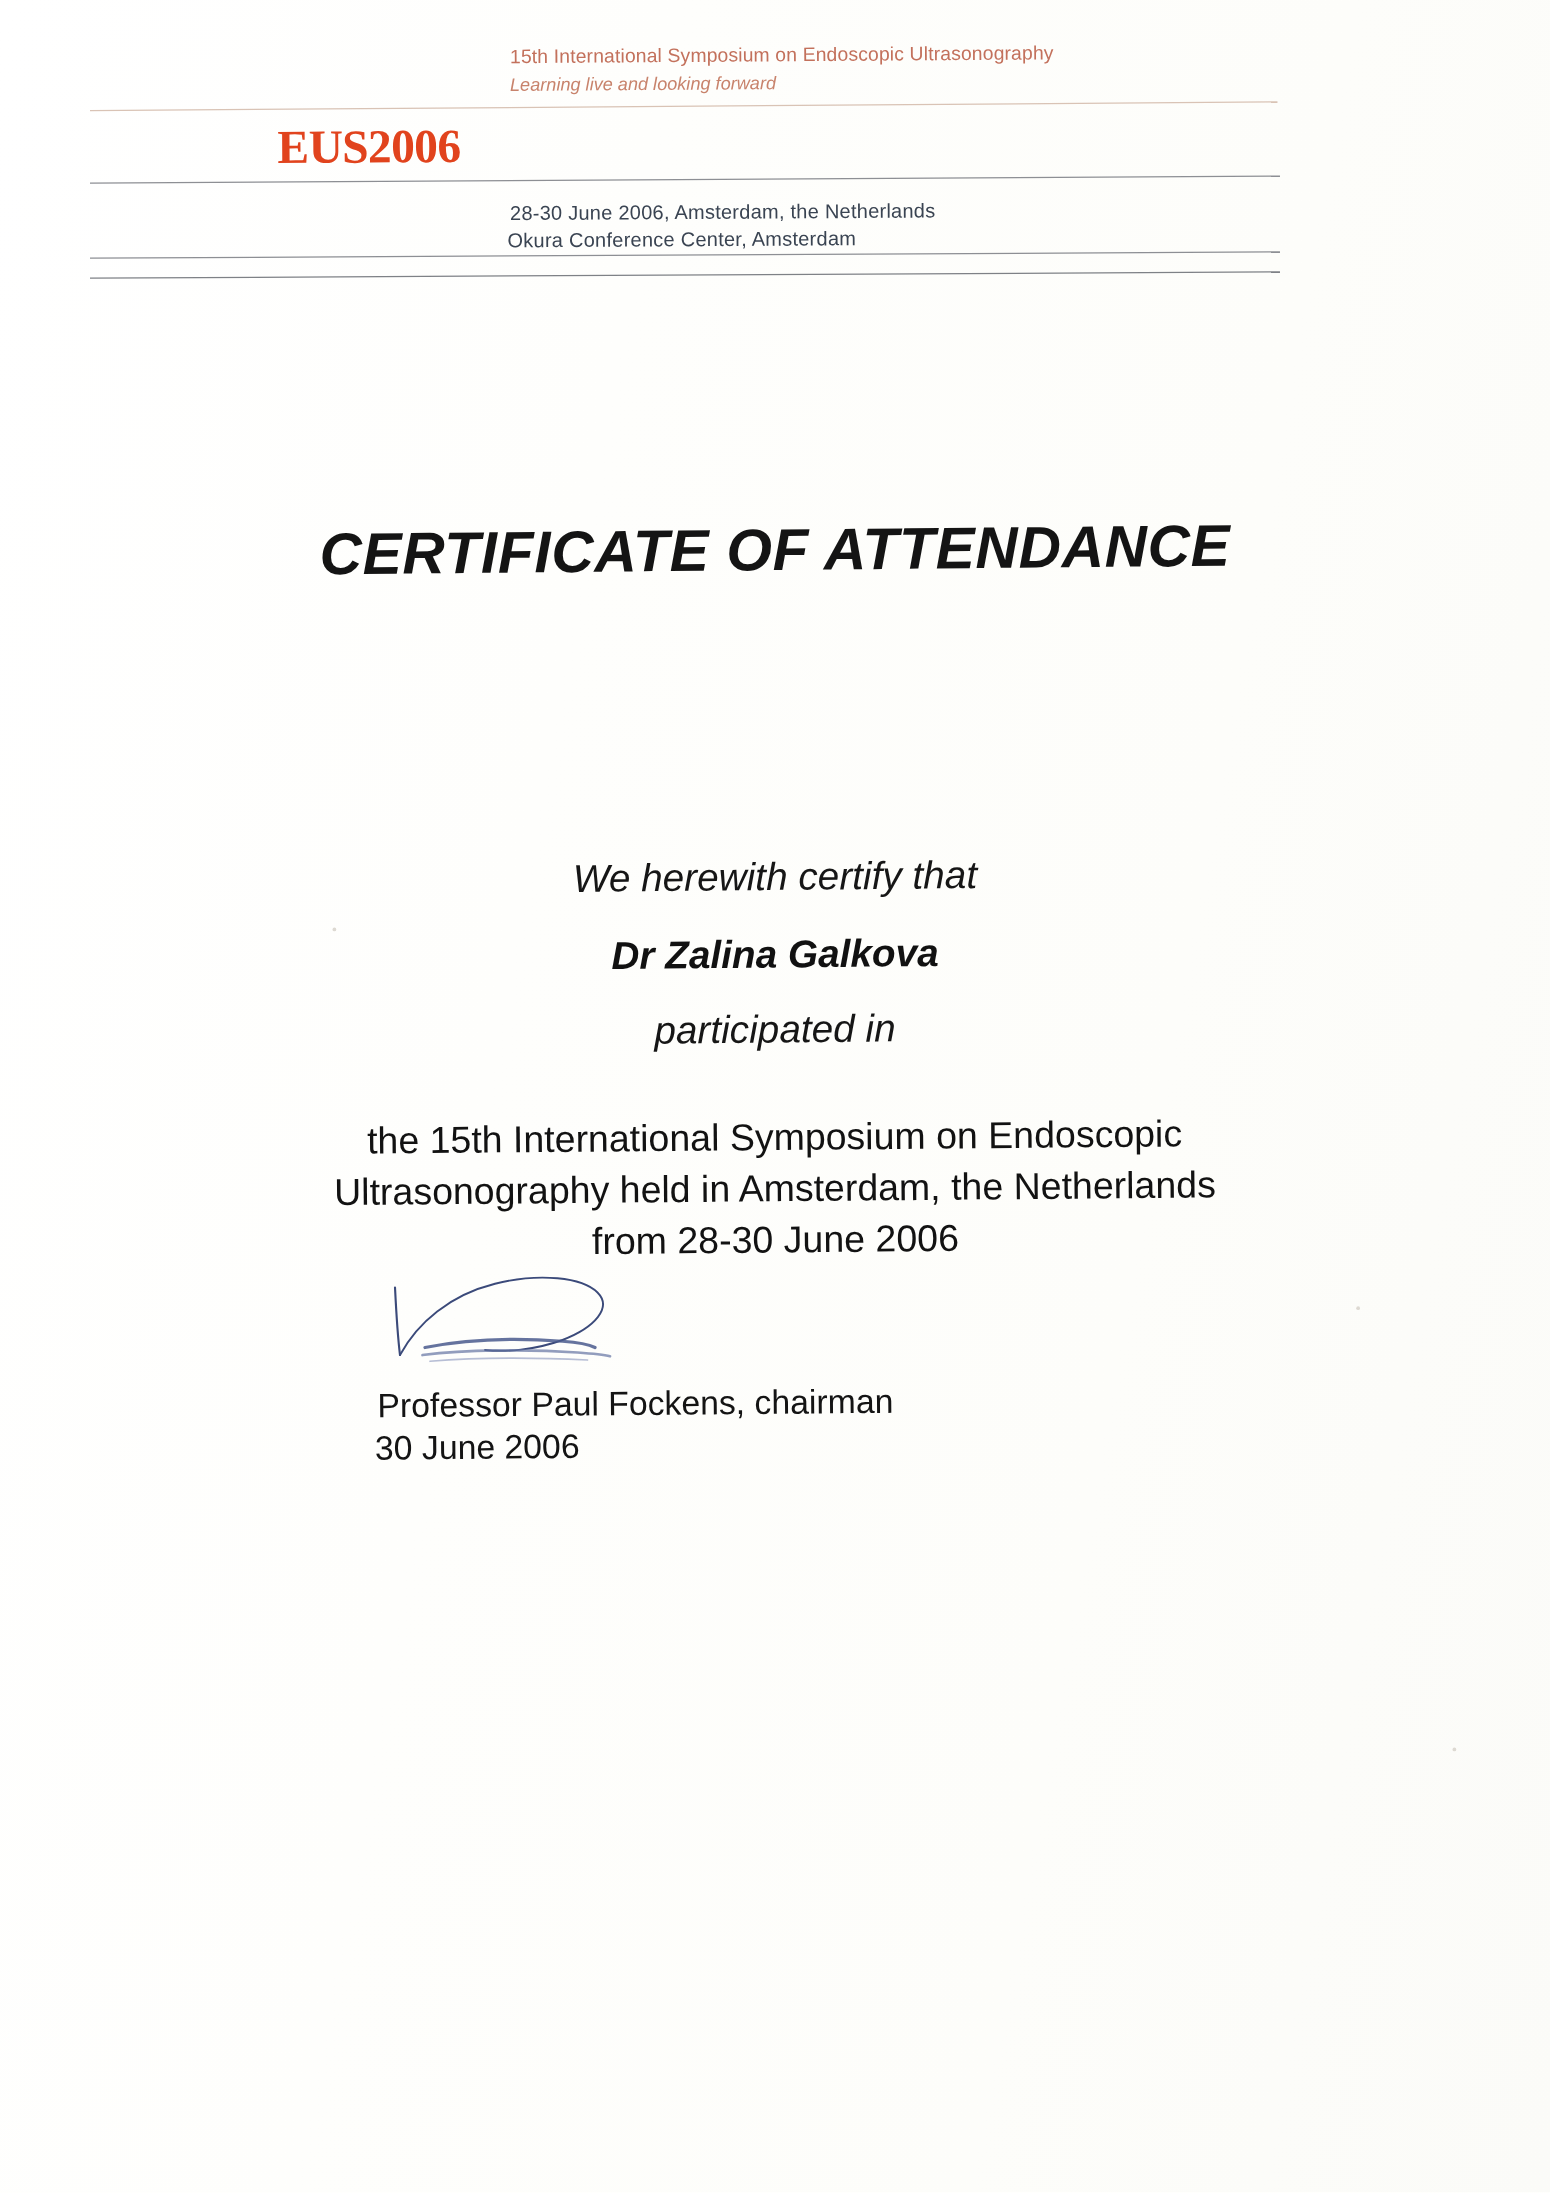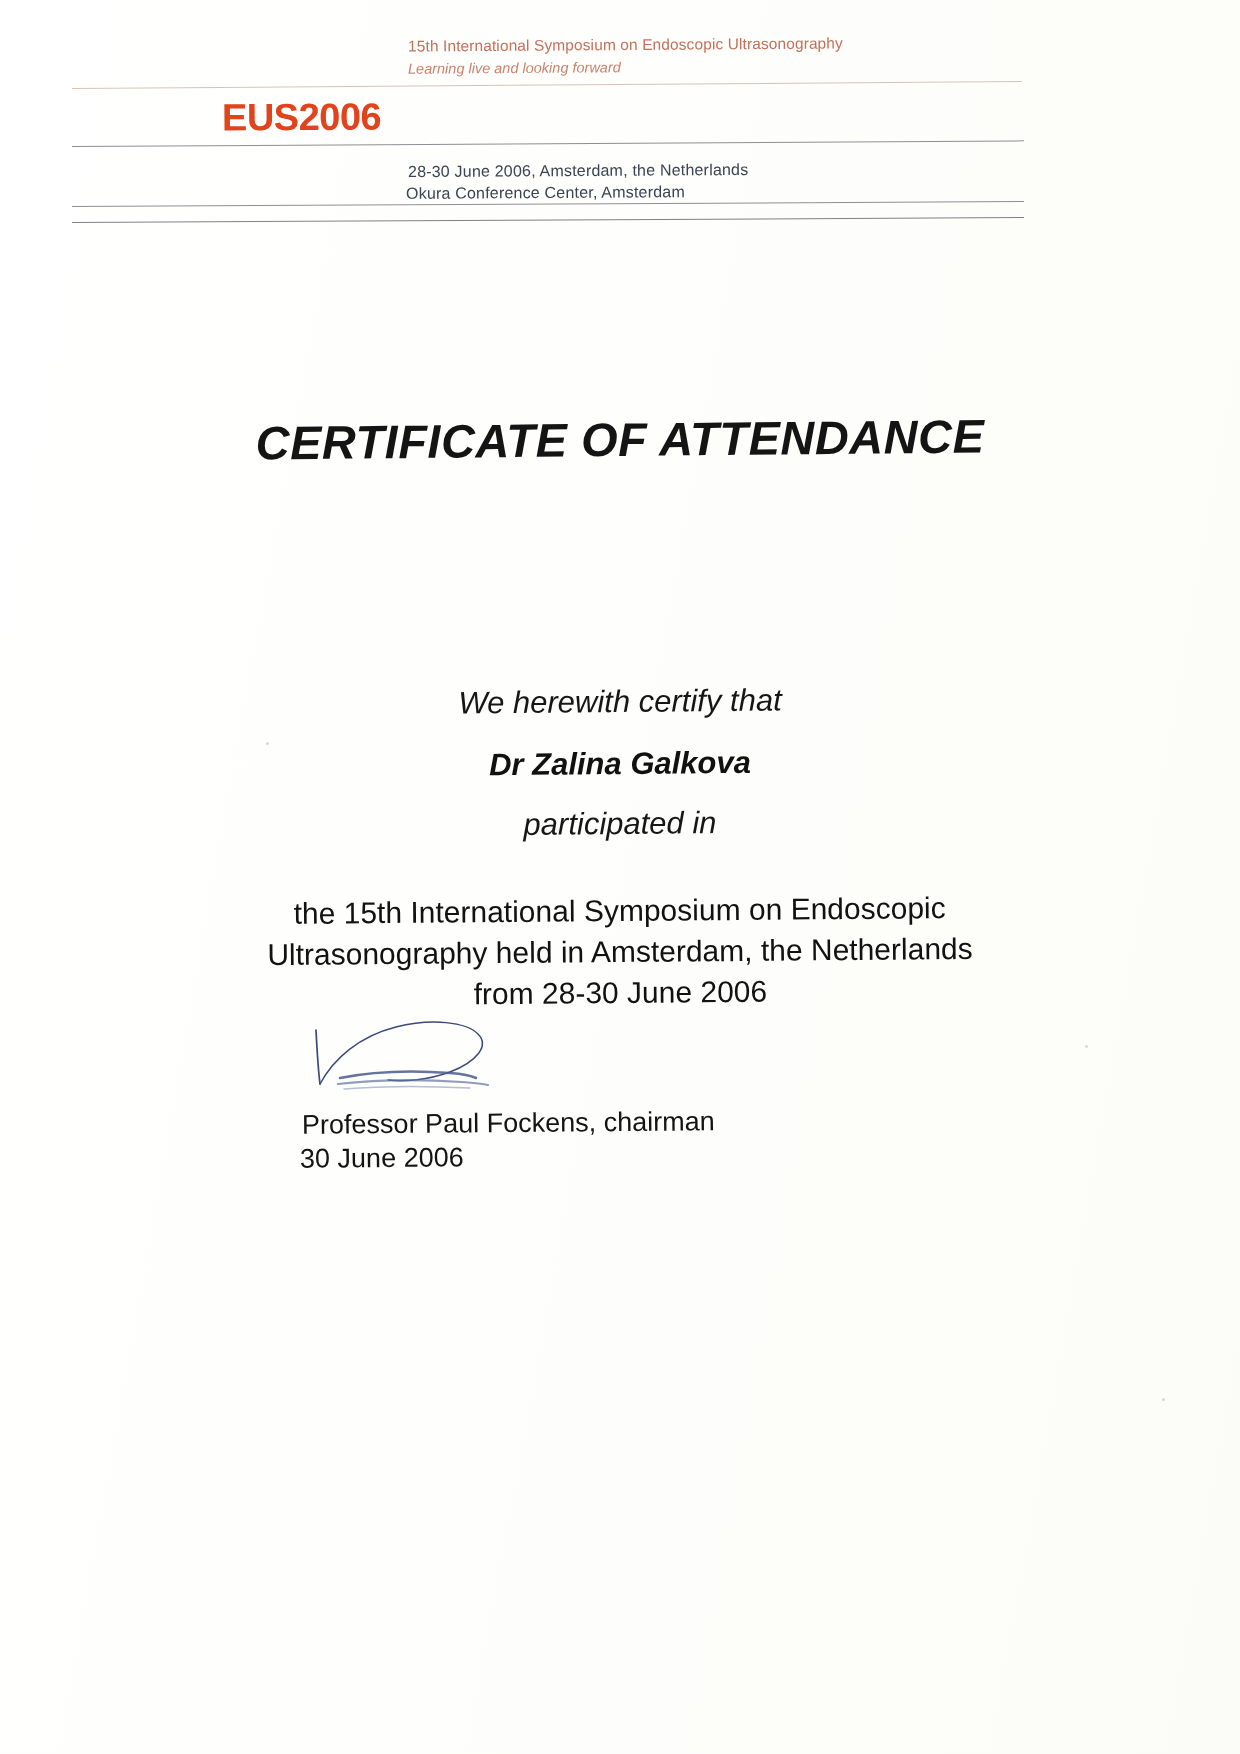--- a/index.html
+++ b/index.html
@@ -88,20 +88,21 @@
   .logo {
     position: absolute;
     left: 222px;
     top: 96px;
     font-size: 38px;
     font-weight: bold;
     letter-spacing: -0.5px;
     color: #e1431d;
     transform: rotate(-0.35deg);
     white-space: nowrap;
+    font-family: Liberation Serif, serif;
   }
 
   .venue-line-1 {
     position: absolute;
     left: 408px;
     top: 162px;
     font-size: 16px;
     color: #3a4452;
     letter-spacing: 0.2px;
     transform: rotate(-0.35deg);

